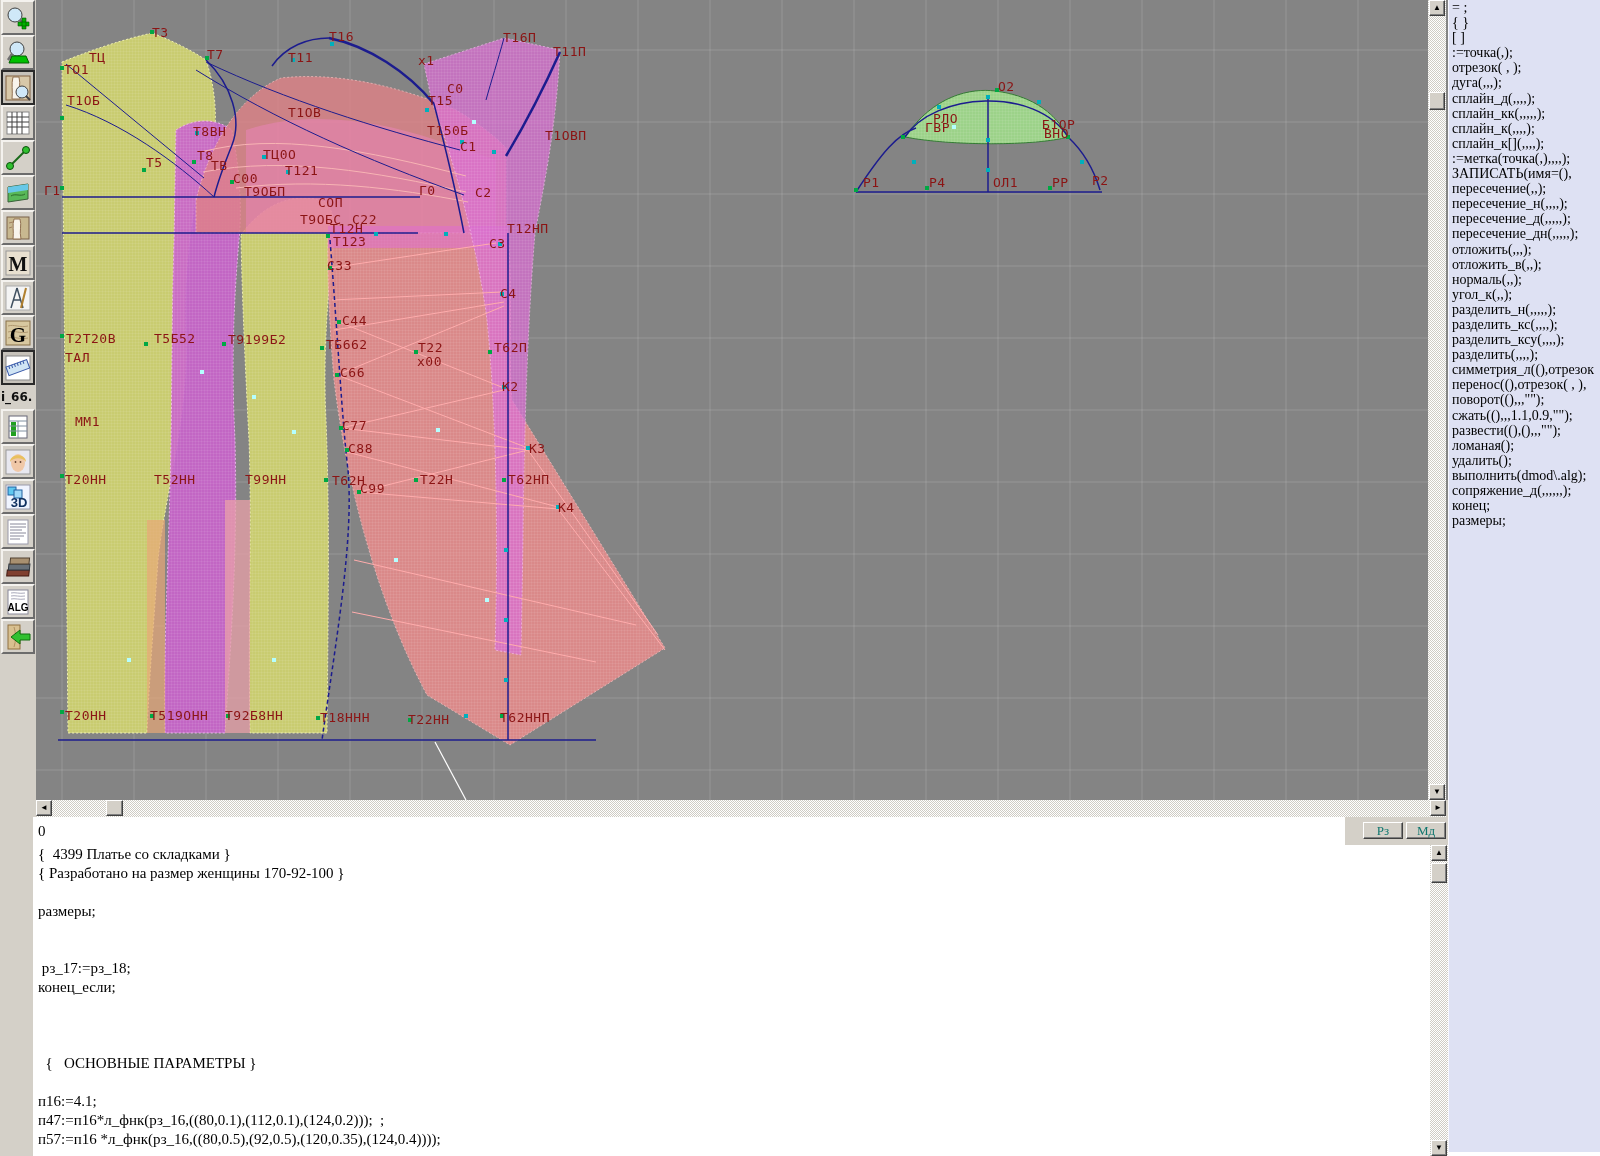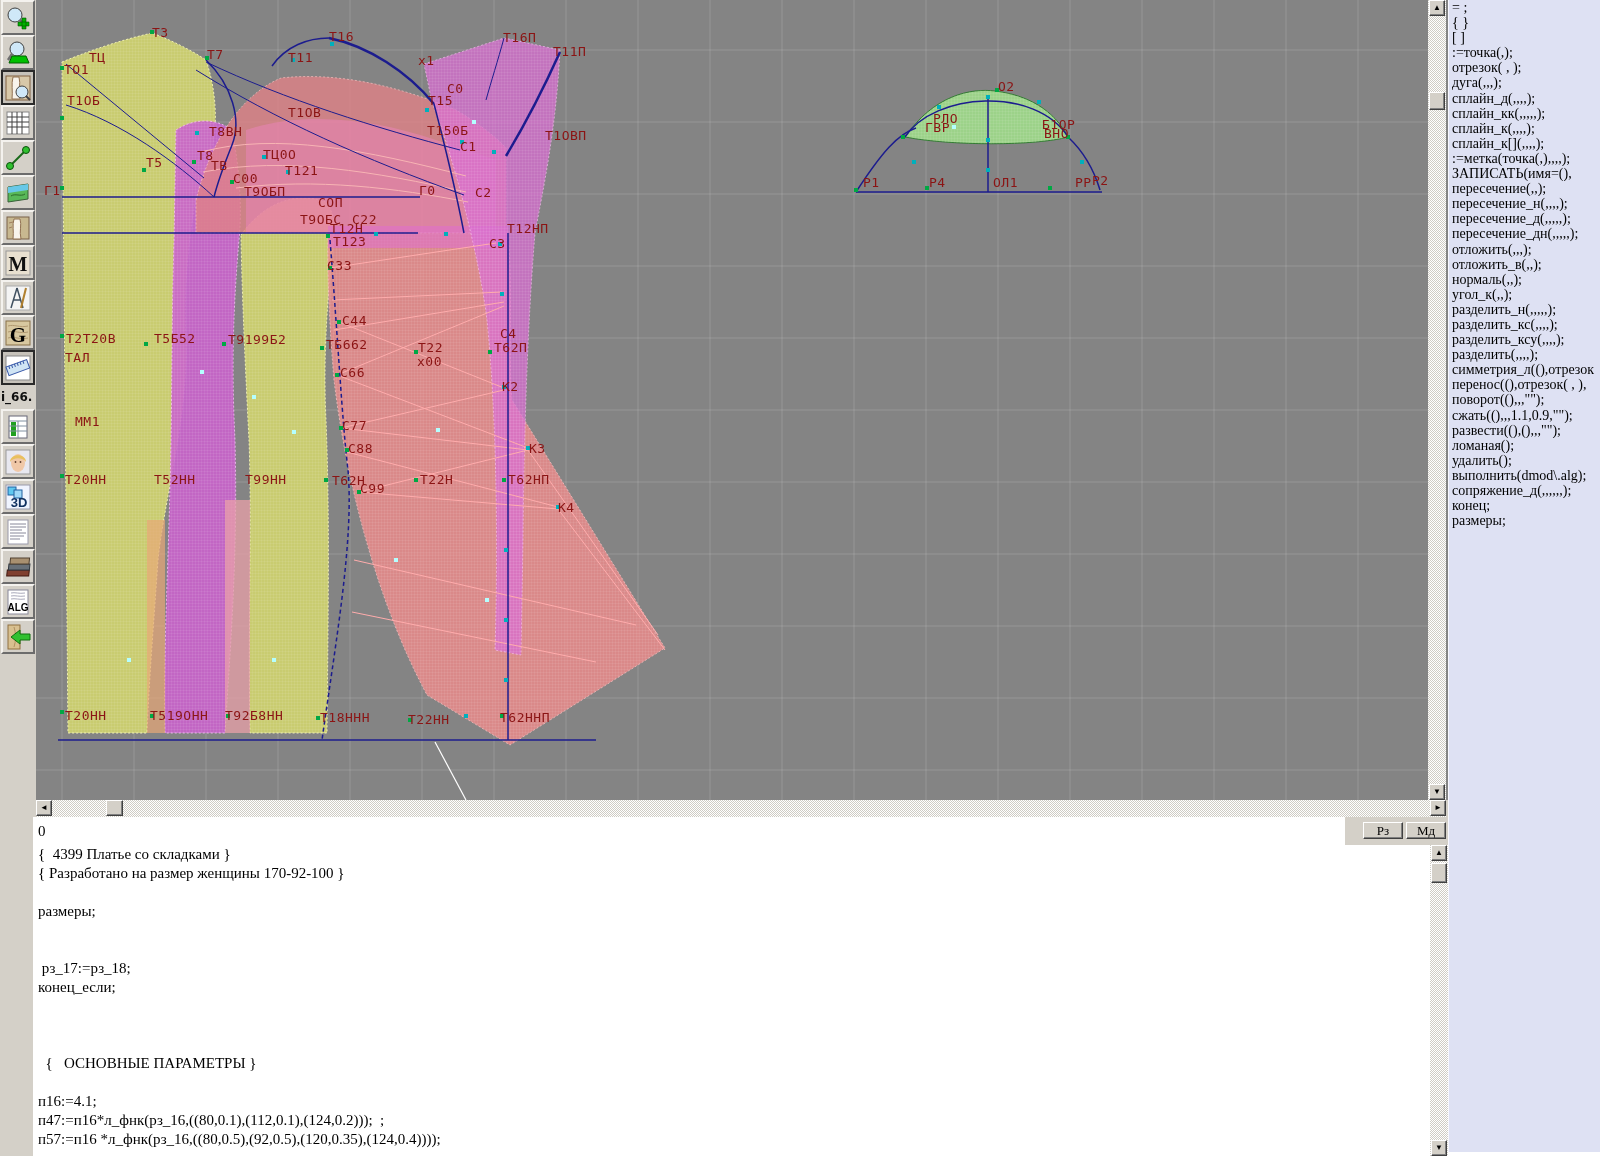--- a/index.html
+++ b/index.html
@@ -35,21 +35,21 @@
   #vscroll{left:1428px;top:0;width:18px;height:800px;}
   #hscroll{left:36px;top:800px;width:1410px;height:17px;}
   #tscroll{left:1430px;top:845px;width:18px;height:311px;}
 
   
   #statusrow{position:absolute;left:0;top:817px;width:1448px;height:28px;background:#d4d0c8;}
   #status-white{position:absolute;left:33px;top:0;width:1312px;height:28px;background:#fff;}
   #line-number{position:absolute;left:5px;top:6px;font:15px "Liberation Serif",serif;color:#000;}
   .mini-btn{position:absolute;top:5px;width:40px;height:17px;background:#d4d0c8;box-sizing:border-box;
     border-top:1px solid #fff;border-left:1px solid #fff;border-right:1px solid #404040;border-bottom:1px solid #404040;
-    box-shadow:inset -1px -1px 0 #808080;font:13px "Liberation Serif",serif;color:#000000;text-align:center;cursor:pointer;padding:0;}
+    box-shadow:inset -1px -1px 0 #808080;font:13px "Liberation Serif",serif;color:#0f766e;text-align:center;cursor:pointer;padding:0;}
 
   
   #editor{position:absolute;left:33px;top:845px;width:1397px;height:311px;background:#ffffff;overflow:hidden;cursor:text;}
   .code-line{font:15px/19px "Liberation Serif",serif;color:#000;white-space:pre;padding-left:5px;height:19px;}
 
   
   #cmdpanel{position:absolute;left:1448px;top:0;width:152px;height:1152px;background:#dee1f3;overflow:hidden;border-left:1px solid #f8f8ff;}
   .cmd-item{font:14px/15.1px "Liberation Serif",serif;color:#000;white-space:nowrap;overflow:hidden;padding-left:3px;cursor:pointer;}
   #panel-bottom-strip{position:absolute;left:1448px;top:1152px;width:152px;height:4px;background:#fff;}
 </style>
@@ -392,40 +392,40 @@
         <span class="plabel" style="left: 28px; top: 50px; margin-left: 25px;">ТЦ</span>
         <span class="plabel" style="left: 28px; top: 62px;">ТО1</span>
         <span class="plabel" style="left: 31px; top: 93px;">Т1ОБ</span>
         <span class="plabel" style="left: 252px; top: 50px;">Т11</span>
         <span class="plabel" style="left: 411px; top: 81px;">С0</span>
         <span class="plabel" style="left: 392px; top: 93px;">Т15</span>
         <span class="plabel" style="left: 252px; top: 105px;">Т1ОВ</span>
         <span class="plabel" style="left: 391px; top: 123px;">Т150Б</span>
         <span class="plabel" style="left: 424px; top: 139px;">С1</span>
         <span class="plabel" style="left: 509px; top: 128px;">Т1ОВП</span>
-        <span class="plabel" style="left: 157px; top: 124px; margin-left: 16px;">Т8ВН</span>
+        <span class="plabel" style="left: 157px; top: 124px;">Т8ВН</span>
         <span class="plabel" style="left: 161px; top: 148px;">Т8</span>
         <span class="plabel" style="left: 175px; top: 158px;">ТВ</span>
         <span class="plabel" style="left: 110px; top: 155px;">Т5</span>
         <span class="plabel" style="left: 227px; top: 147px;">ТЦ0О</span>
         <span class="plabel" style="left: 249px; top: 163px;">Т121</span>
         <span class="plabel" style="left: 197px; top: 171px;">С00</span>
         <span class="plabel" style="left: 8px; top: 183px;">Г1</span>
         <span class="plabel" style="left: 208px; top: 184px;">Т9ОБП</span>
         <span class="plabel" style="left: 282px; top: 195px;">СОП</span>
         <span class="plabel" style="left: 383px; top: 183px;">Г0</span>
         <span class="plabel" style="left: 439px; top: 185px;">С2</span>
         <span class="plabel" style="left: 264px; top: 212px;">Т9ОБС</span>
         <span class="plabel" style="left: 316px; top: 212px;">С22</span>
         <span class="plabel" style="left: 294px; top: 221px;">Т12Н</span>
         <span class="plabel" style="left: 297px; top: 234px;">Т123</span>
         <span class="plabel" style="left: 471px; top: 221px;">Т12НП</span>
         <span class="plabel" style="left: 453px; top: 236px;">С3</span>
         <span class="plabel" style="left: 291px; top: 258px;">С33</span>
-        <span class="plabel" style="left: 464px; top: 286px; margin-top: 40px;">С4</span>
+        <span class="plabel" style="left: 464px; top: 286px;">С4</span>
         <span class="plabel" style="left: 306px; top: 313px;">С44</span>
         <span class="plabel" style="left: 30px; top: 331px;">Т2Т20В</span>
         <span class="plabel" style="left: 118px; top: 331px;">Т5Б52</span>
         <span class="plabel" style="left: 192px; top: 332px;">Т9199Б2</span>
         <span class="plabel" style="left: 290px; top: 337px;">ТБ662</span>
         <span class="plabel" style="left: 382px; top: 340px;">Т22</span>
         <span class="plabel" style="left: 458px; top: 340px;">Т62П</span>
         <span class="plabel" style="left: 29px; top: 350px;">ТАЛ</span>
         <span class="plabel" style="left: 381px; top: 354px;">х00</span>
         <span class="plabel" style="left: 304px; top: 365px;">С66</span>
@@ -449,21 +449,21 @@
         <span class="plabel" style="left: 372px; top: 712px;">Т22НН</span>
         <span class="plabel" style="left: 464px; top: 710px;">Т62ННП</span>
         <span class="plabel" style="left: 962px; top: 79px;">О2</span>
         <span class="plabel" style="left: 897px; top: 111px;">РЛО</span>
         <span class="plabel" style="left: 889px; top: 120px;">ГВР</span>
         <span class="plabel" style="left: 1006px; top: 117px;">Б1ОР</span>
         <span class="plabel" style="left: 1008px; top: 126px;">ВНО</span>
         <span class="plabel" style="left: 827px; top: 175px;">Р1</span>
         <span class="plabel" style="left: 893px; top: 175px;">Р4</span>
         <span class="plabel" style="left: 957px; top: 175px;">ОЛ1</span>
-        <span class="plabel" style="left: 1016px; top: 175px; margin-left: 23px;">РР</span>
+        <span class="plabel" style="left: 1016px; top: 175px;">РР</span>
         <span class="plabel" style="left: 1056px; top: 173px; text-align: center;">Р2</span>
       </div>
   </div>
 
   <div id="vscroll" class="sb-track">
     <div class="sb-btn" style="left:1px;top:0;">
         <span>▲</span>
       </div>
     <div class="sb-thumb" style="left:1px;top:92px;width:16px;height:18px;"></div>
     <div class="sb-btn" style="left:1px;top:784px;">

